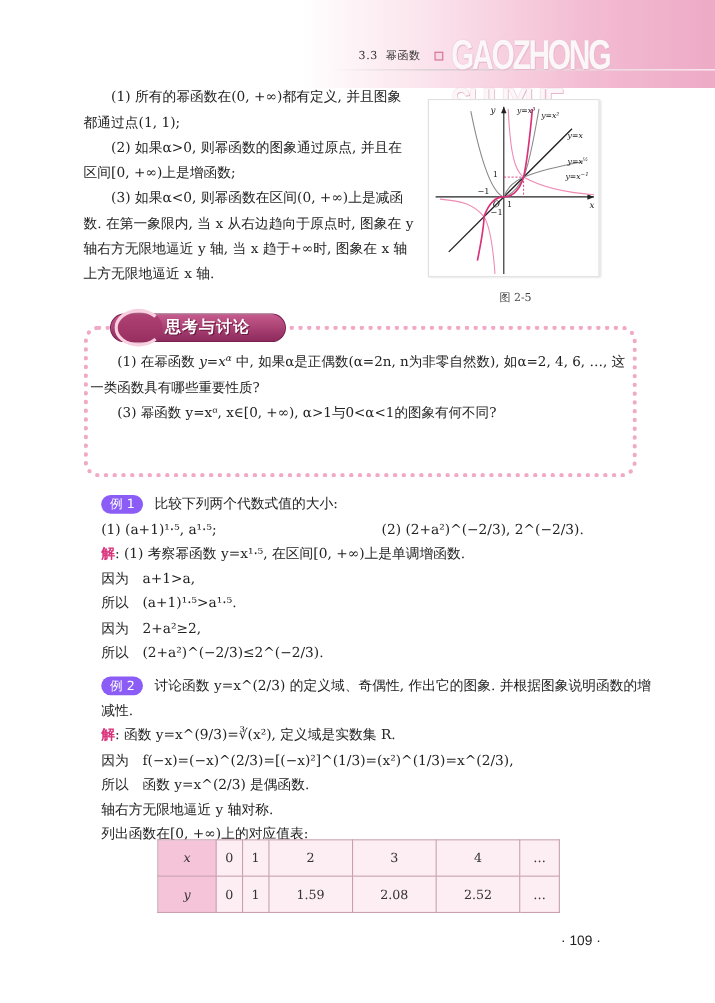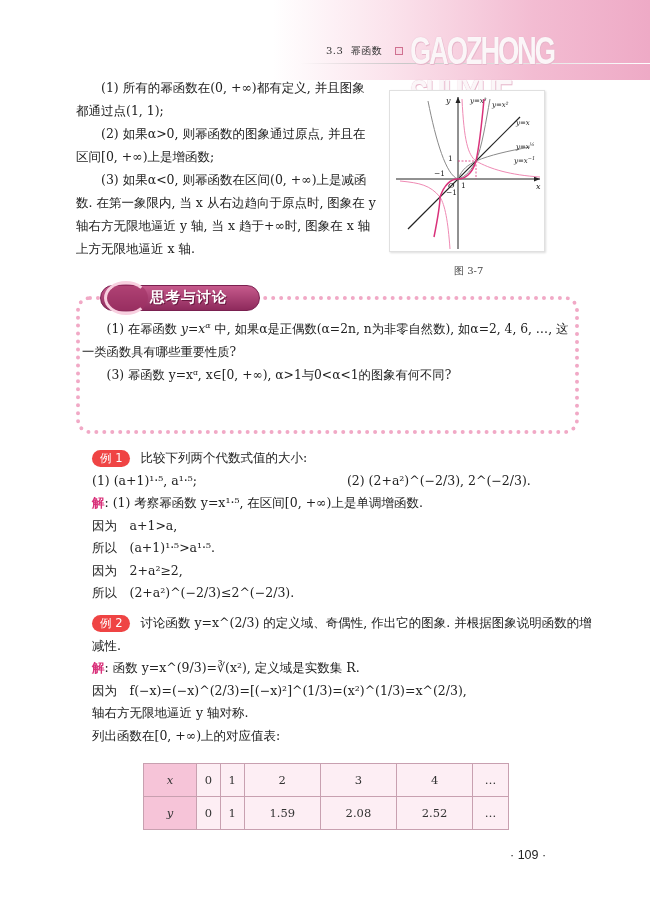--- a/index.html
+++ b/index.html
@@ -51,21 +51,21 @@
     position: absolute; left: 104px; top: 281px; width: 44px; height: 34px; border-radius: 50%;
     border: 3px solid #f8d0e0; border-right-color: transparent; background: rgba(160,50,100,0.6);
   }
   .badge-text {
     position: absolute; left: 150px; top: 288px; font-family: Liberation Mono, monospace;
     font-weight: bold; color: #fff; font-size: 14.5px; letter-spacing: 1px; text-shadow: 1px 1px 0 #6a1840; text-align: center;
   }
   .disc-text { left: 82px; top: 318px; width: 492px; font-size: 12.3px; line-height: 23px; }
 
   .ex-badge {
-    display: inline-block; background: #ef4444; color: #fff; font-size: 11.5px; border-radius: 9px;
+    display: inline-block; background: #8b5cf6; color: #fff; font-size: 11.5px; border-radius: 9px;
     padding: 0 8px; line-height: 17px; margin-right: 10px; font-family: "DejaVu Sans", sans-serif;
   }
   .jie { color: #d9317a; font-weight: bold; }
 
   .ex1 { left: 92px; top: 447px; width: 490px; line-height: 22.5px; }
   .ex2 { left: 92px; top: 612px; width: 500px; line-height: 22.5px; }
 
   .value-table {
     position: absolute; left: 143px; top: 763px; width: 366px; border-collapse: collapse;
     font-size: 11.5px; border: 1px solid #333;
@@ -123,21 +123,21 @@
 
     <path d="M44,146 C48,126 50,112 50,106 C55,92 62,88 68,88 C74,88 82,84 86,70 C90,52 92,30 94,8" fill="none" stroke="#d9317a" stroke-width="1.5"></path>
 
     <text x="80" y="12" font-size="7" font-style="italic" fill="#222">y=x³</text>
     <text x="102" y="16" font-size="7" font-style="italic" fill="#222">y=x²</text>
     <text x="126" y="34" font-size="7" font-style="italic" fill="#222">y=x</text>
     <text x="126" y="58" font-size="7" font-style="italic" fill="#222">y=x<tspan font-size="5" dy="-3">½</tspan></text>
     <text x="124" y="72" font-size="7" font-style="italic" fill="#222">y=x<tspan font-size="5" dy="-3">−1</tspan></text>
   </svg>
 </div>
-<div class="figure-caption">图 3-7</div>
+<div class="figure-caption">图 2-5</div>
 
 <div class="discussion-box"></div>
 <div class="discussion-badge"></div>
 <div class="badge-swirl"></div>
 <div class="badge-text">思考与讨论</div>
 
 <div class="para disc-text">
   <p class="indent"><span>(1)</span> <span>在幂函数</span> <span class="math"><span>y=x</span><sup>α</sup></span> <span>中, 如果α是正偶数(α=2n, n为非零自然数), 如α=2, 4, 6, …, 这一类函数具有哪些重要性质?</span></p>
   <p class="indent"><span>(3)</span> <span>幂函数 y=xᵅ, x∈[0, +∞), α&gt;1与0&lt;α&lt;1的图象有何不同?</span></p>
 </div>
@@ -149,20 +149,21 @@
   <p>因为　a+1&gt;a,</p>
   <p>所以　(a+1)¹·⁵&gt;a¹·⁵.</p>
   <p>因为　2+a²≥2,</p>
   <p>所以　(2+a²)^(−2/3)≤2^(−2/3).</p>
 </div>
 
 <div class="para ex2">
   <p><span class="ex-badge">例 2</span><span>讨论函数 y=x^(2/3) 的定义域、奇偶性, 作出它的图象. 并根据图象说明函数的增减性.</span></p>
   <p><span class="jie">解</span><span>: 函数 y=x^(9/3)=∛(x²), 定义域是实数集 R.</span></p>
   <p>因为　f(−x)=(−x)^(2/3)=[(−x)²]^(1/3)=(x²)^(1/3)=x^(2/3),</p>
+  <p>所以　函数 y=x^(2/3) 是偶函数.</p>
   <p>轴右方无限地逼近 y 轴对称.</p>
   <p>列出函数在[0, +∞)上的对应值表:</p>
 </div>
 
 <table class="value-table">
   <tbody>
       <tr>
     <td class="head">x</td>
     <td>0</td>
     <td>1</td>

